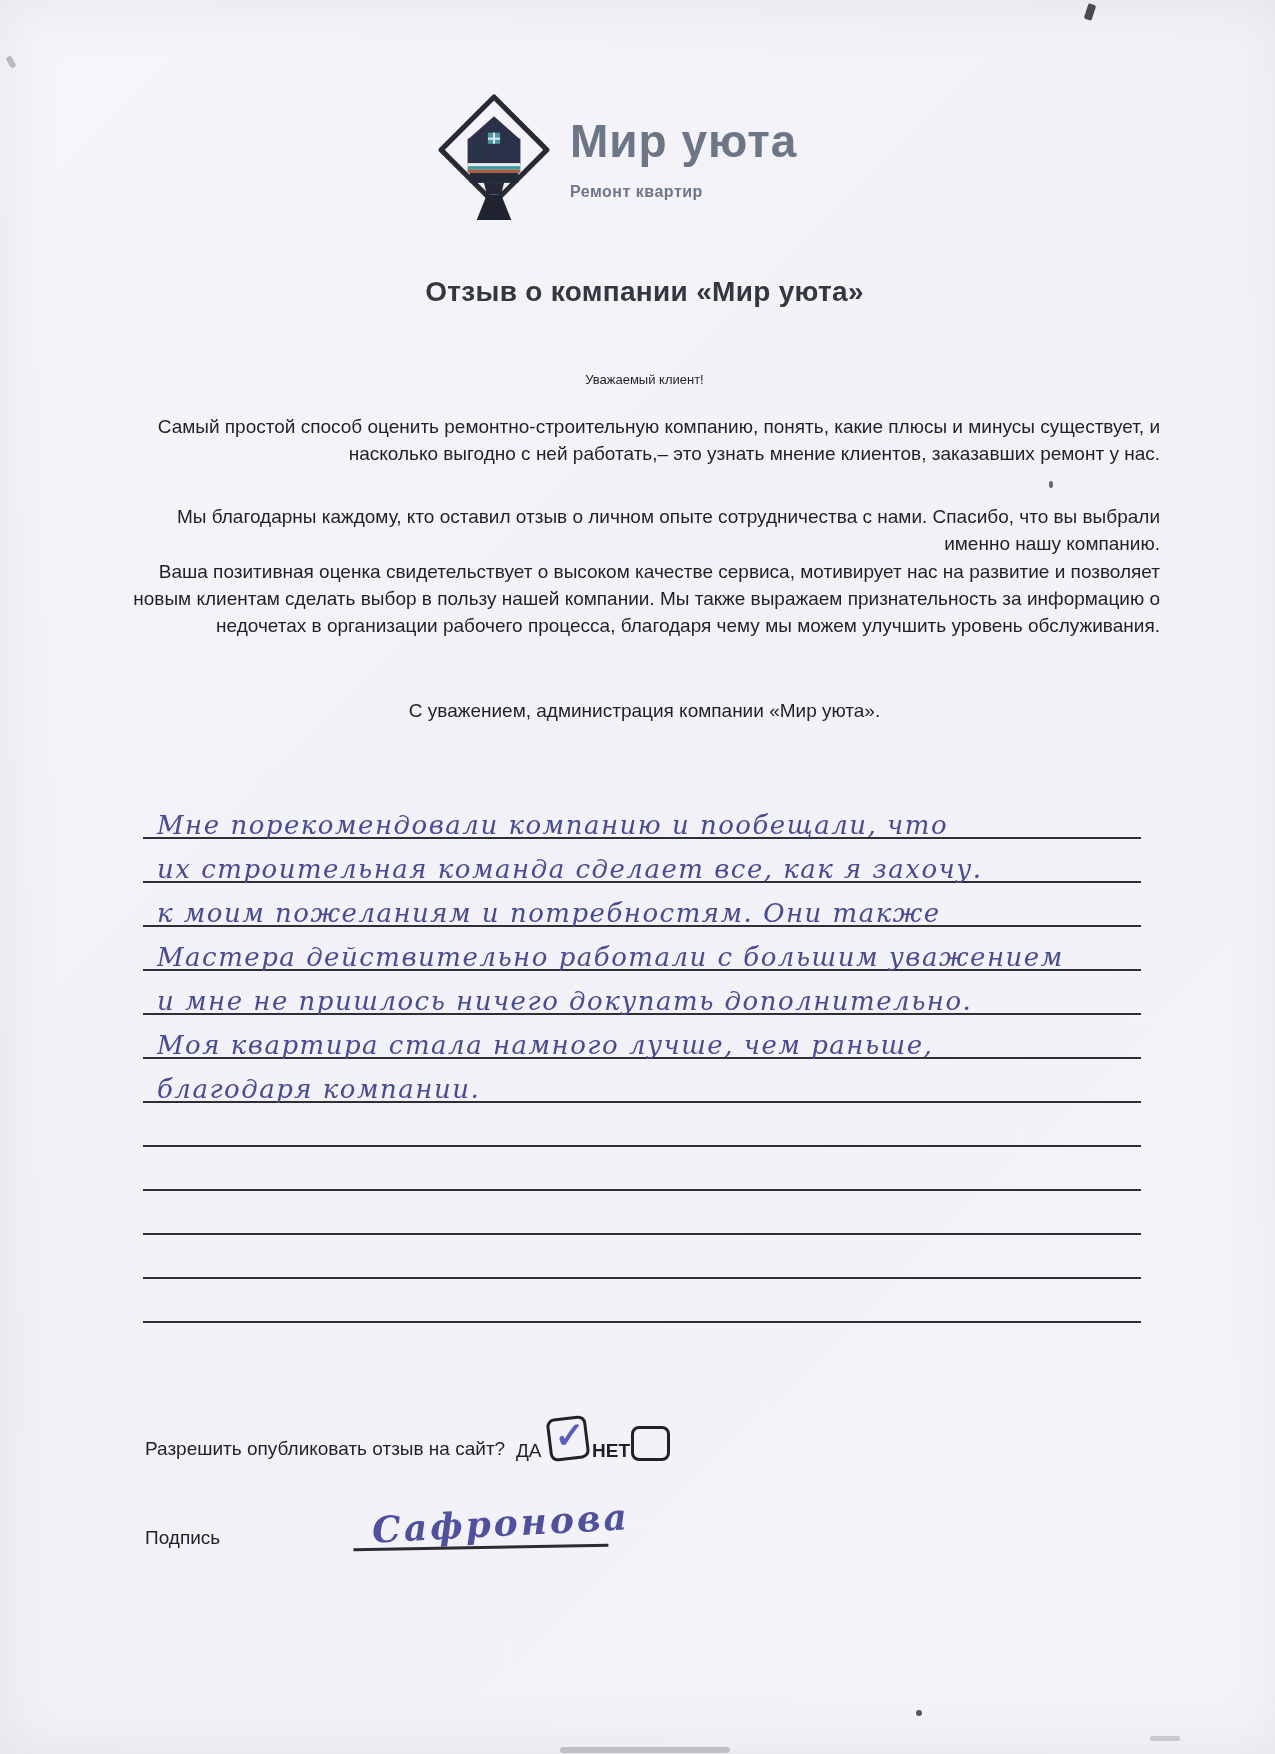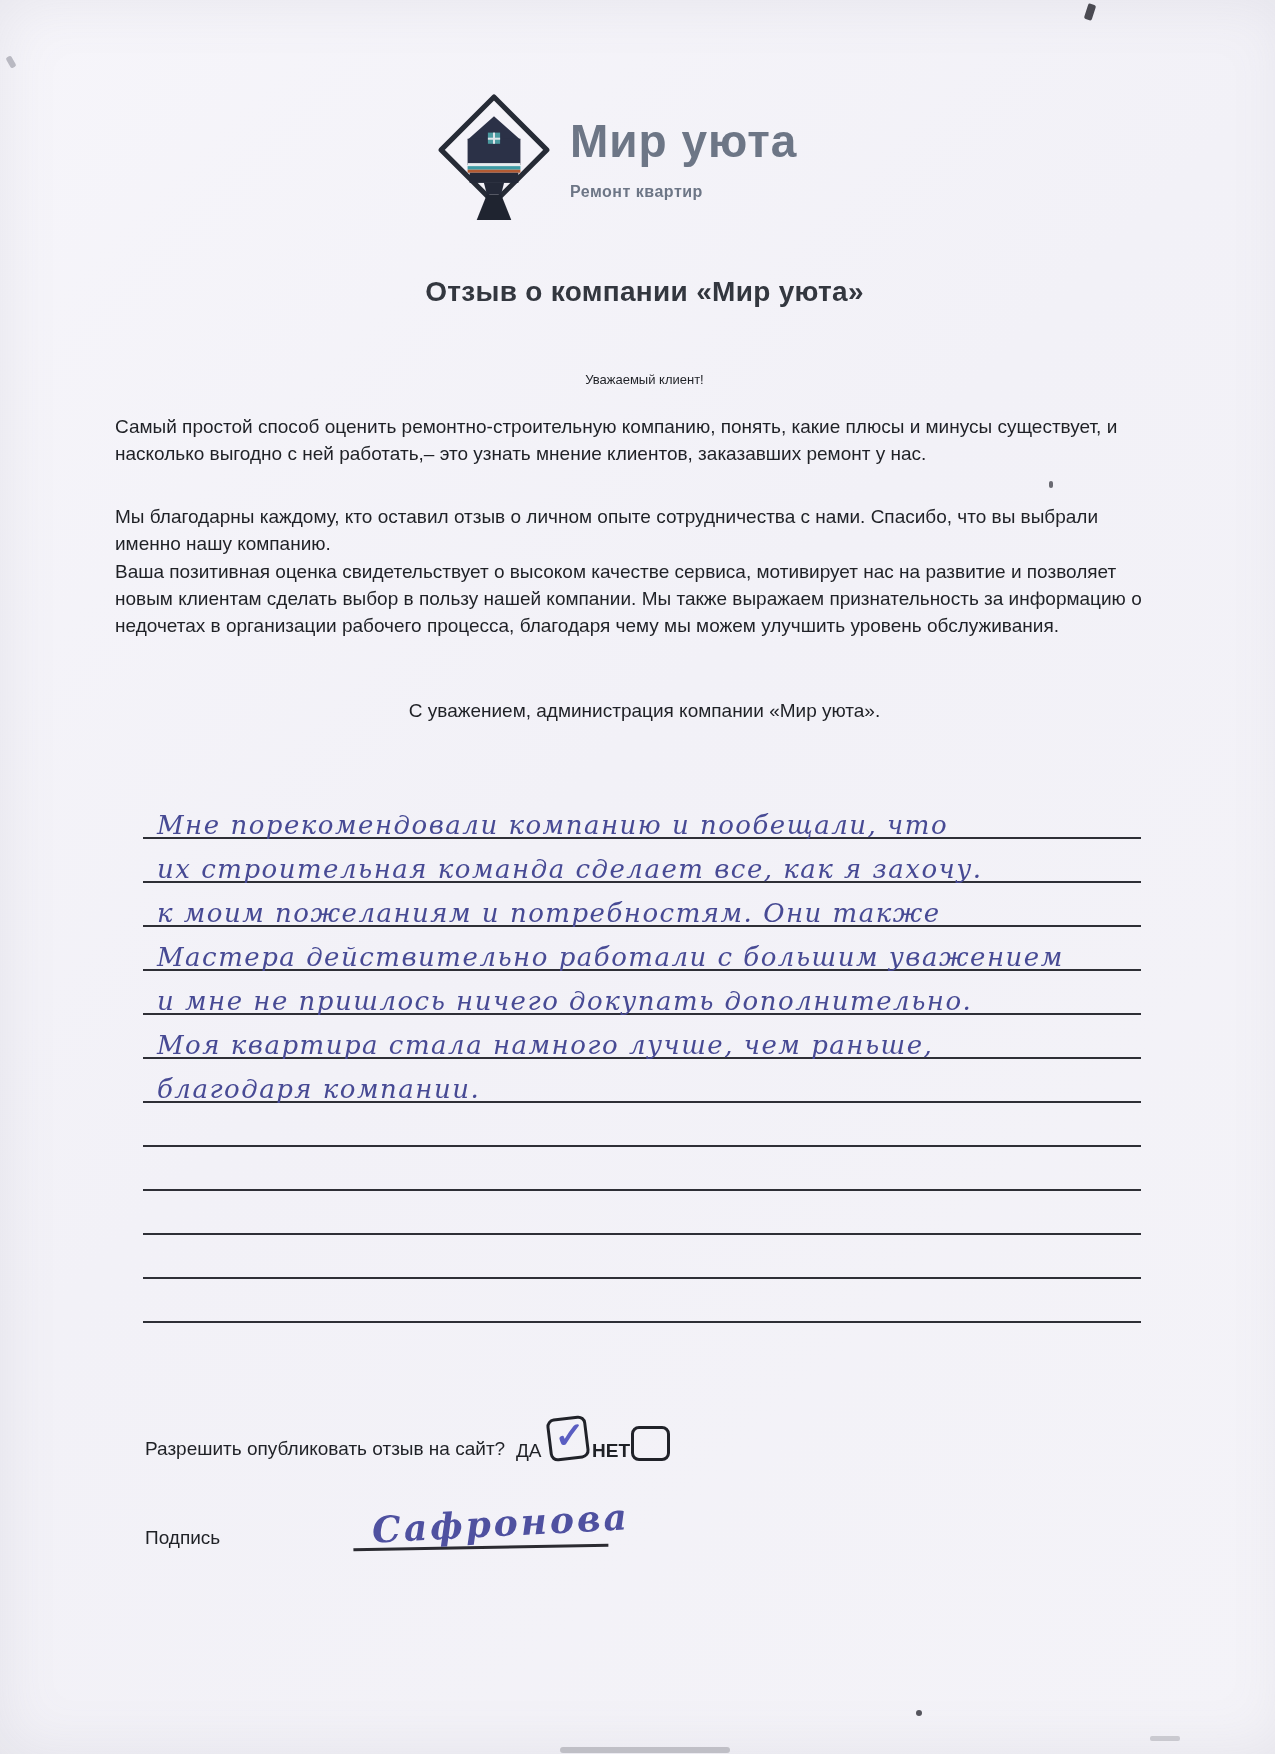--- a/index.html
+++ b/index.html
@@ -15,21 +15,21 @@
     padding-left:14px;
   }
   
   .logo{position:absolute;left:438px;top:94px;display:flex;align-items:center;gap:20px;}
   .logo-text .brand{font-size:46px;font-weight:bold;color:#6d7686;letter-spacing:1px;line-height:1;}
   .logo-text .tagline{font-size:16px;font-weight:bold;color:#6d7686;letter-spacing:.5px;margin-top:19px;}
   
   .doc-title{position:absolute;left:0;width:100%;top:276px;text-align:center;
     font-size:28px;font-weight:bold;color:#33373f;letter-spacing:.3px;}
   .salutation{position:absolute;left:0;width:100%;top:372px;text-align:center;font-size:13px;}
-  .para{position:absolute;left:115px;width:1045px;text-align:left;font-size:19px;line-height:27px;}
+  .para{position:absolute;left:115px;width:1045px;text-align:right;font-size:19px;line-height:27px;}
   .p1{top:413px;} .p2{top:503px;} .p3{top:558px;}
   .closing{position:absolute;left:0;width:100%;top:700px;text-align:center;font-size:19px;}
   
   .rules{position:absolute;left:143px;top:795px;width:998px;}
   .rule{height:42px;border-bottom:2px solid #2e2f36;display:flex;align-items:flex-end;overflow:visible;}
   .hw{
     font-family:"DejaVu Serif",serif;font-style:italic;
     font-size:26px;color:#474a94;letter-spacing:1.5px;white-space:nowrap;
     transform:translateY(3px);
   }

